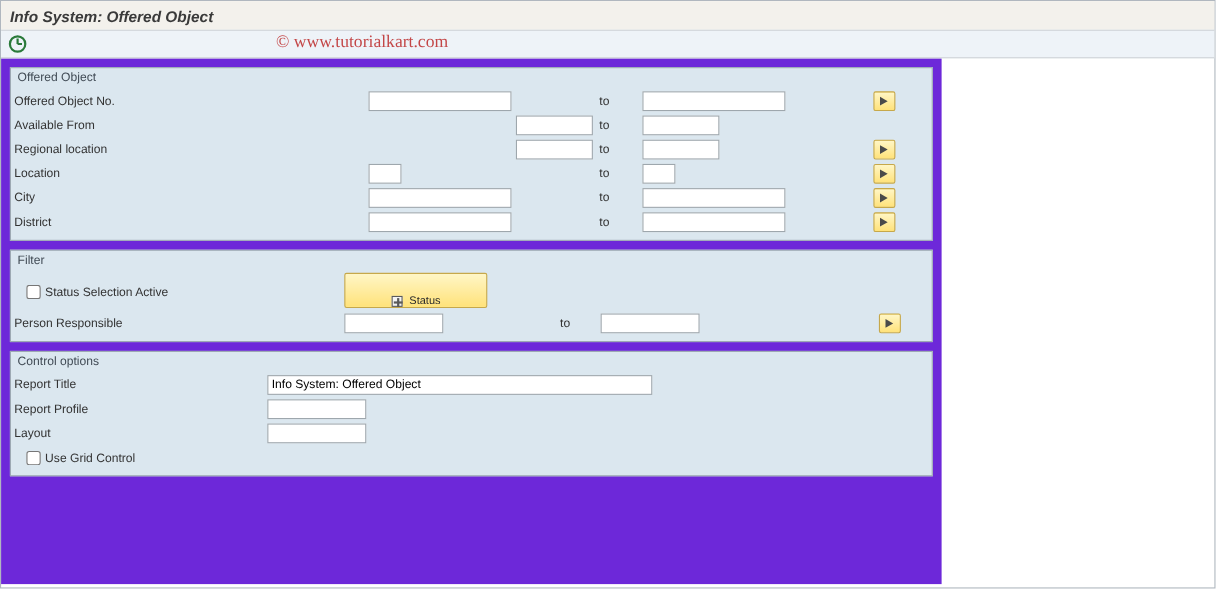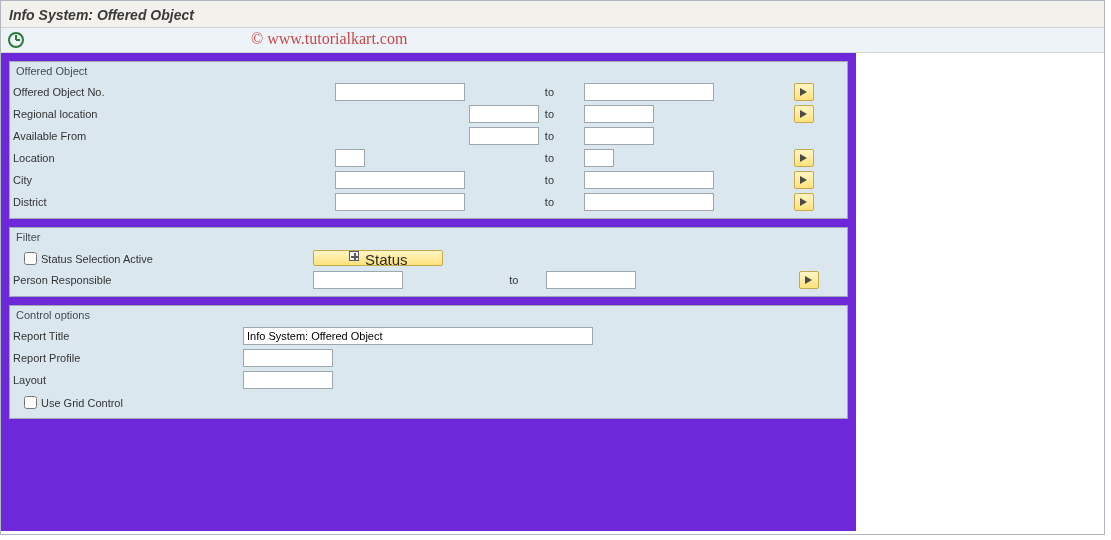--- a/index.html
+++ b/index.html
@@ -108,28 +108,28 @@
     content: "";
     position: absolute;
     left: 5px; top: 4px;
     border-left: 7px solid #4a4a4a;
     border-top: 4px solid transparent;
     border-bottom: 4px solid transparent;
   }
   
   .status-btn {
     display: inline-flex;
-    align-items: flex-start;
+    align-items: flex-end;
     justify-content: center;
     gap: 4px;
-    width: 130px; height: 16px;
+    width: 130px; height: 32px;
     background: linear-gradient(#fff6c6, #ffe27a);
     border: 1px solid #c6a84b;
     border-radius: 2px;
-    font-size: 15px;
+    font-size: 10px;
     color: #2b2b2b;
     cursor: pointer;
   }
   .status-btn .plus-icon {
     display: inline-block;
     width: 10px; height: 10px;
     border: 1px solid #5a5a5a;
     position: relative;
     background: #f4f4f4;
     margin-right: 2px;
@@ -179,32 +179,32 @@
       <table class="form">
         <tbody>
             <tr>
           <td class="lbl"><span>Offered Object No.</span></td>
           <td class="f1"><input class="text w-xl" style=""></td>
           <td class="to"><span>to</span></td>
           <td class="f2"><input class="text w-xl" style=""></td>
           <td class="btn"><span class="range-btn"></span></td>
         </tr>
         <tr>
+          <td class="lbl"><span>Available From</span></td>
+          <td class="f1" style="text-align:right;"><input class="text w-md" style=""></td>
+          <td class="to"><span>to</span></td>
+          <td class="f2"><input class="text w-md" style=""></td>
+          <td class="btn"></td>
+        </tr>
+        <tr>
           <td class="lbl"><span>Regional location</span></td>
           <td class="f1" style="text-align:right;"><input class="text w-md" style=""></td>
           <td class="to"><span>to</span></td>
           <td class="f2"><input class="text w-md" style=""></td>
           <td class="btn"><span class="range-btn"></span></td>
-        </tr>
-        <tr>
-          <td class="lbl"><span>Available From</span></td>
-          <td class="f1" style="text-align:right;"><input class="text w-md" style=""></td>
-          <td class="to"><span>to</span></td>
-          <td class="f2"><input class="text w-md" style=""></td>
-          <td class="btn"></td>
         </tr>
         <tr>
           <td class="lbl"><span>Location</span></td>
           <td class="f1"><input class="text w-sm" style=""></td>
           <td class="to"><span>to</span></td>
           <td class="f2"><input class="text w-sm" style=""></td>
           <td class="btn"><span class="range-btn"></span></td>
         </tr>
         <tr>
           <td class="lbl"><span>City</span></td>

